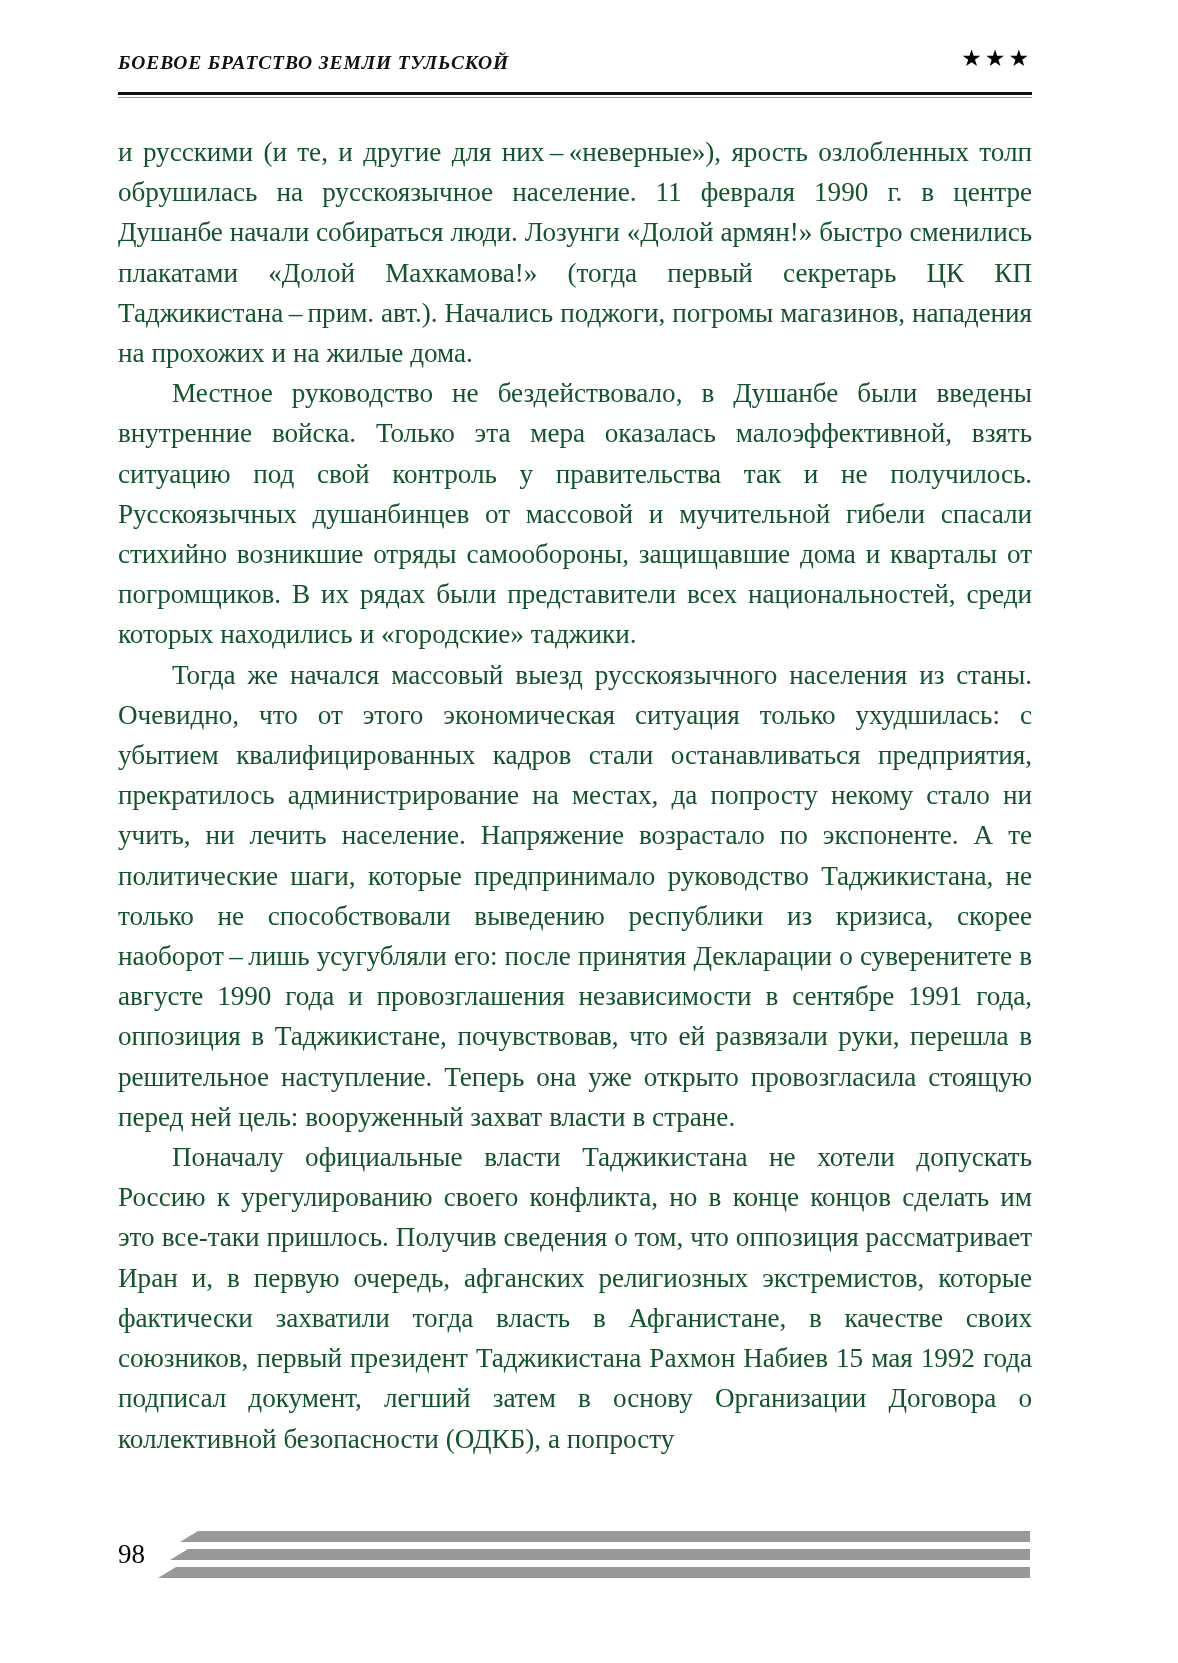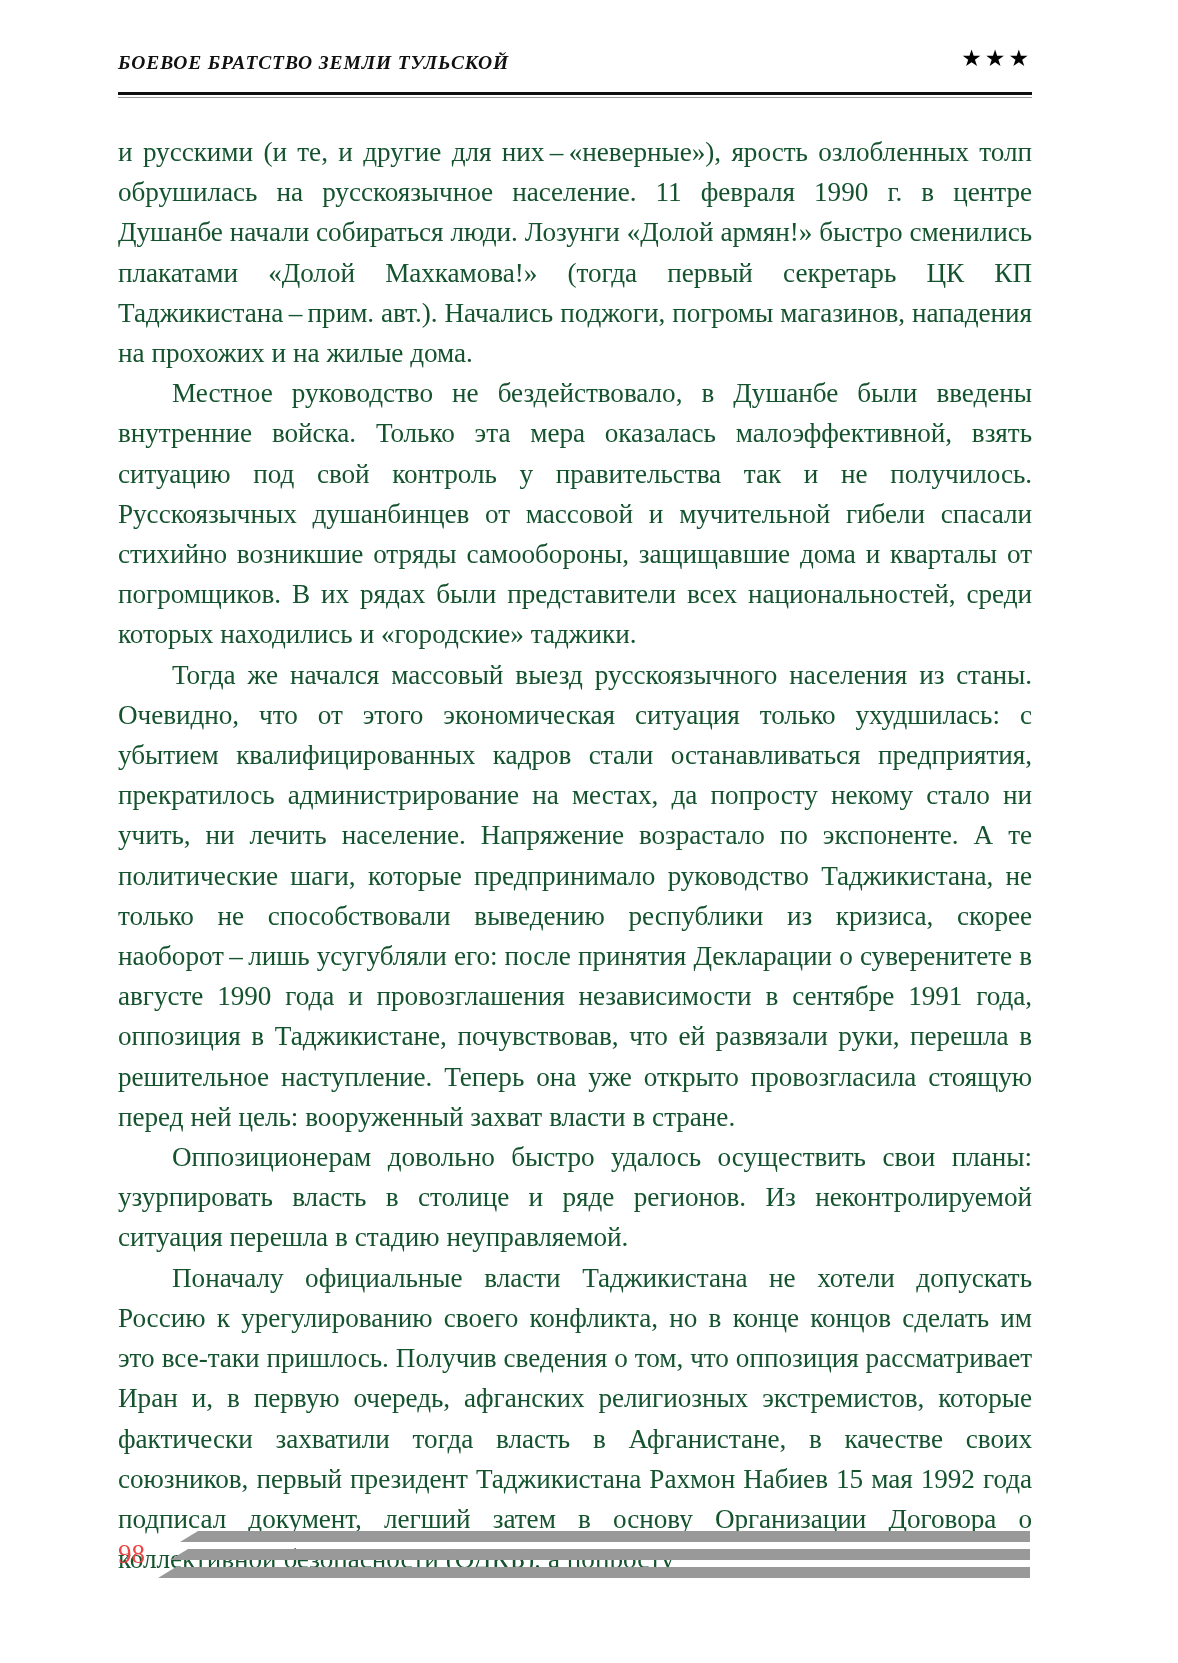--- a/index.html
+++ b/index.html
@@ -92,21 +92,21 @@
     top: 1527px;
     width: 1178px;
     height: 70px;
   }
   .page-number {
     position: absolute;
     left: 118px;
     top: 14px;
     font-size: 27px;
     line-height: 1;
-    color: #ef4444;
+    color: #000000;
   }
   .deco {
     position: absolute;
     left: 170px;
     top: 0;
     width: 860px;
     height: 58px;
   }
   .deco-bar {
     position: absolute;
@@ -142,21 +142,20 @@
 
   <div class="rule-wrap">
     <div class="rule-thick"></div>
     <div class="rule-thin"></div>
   </div>
 
   <div class="body-col">
     <p class="para first">и русскими (и те, и другие для них – «неверные»), ярость озлобленных толп обрушилась на русскоязычное население. 11 февраля 1990 г. в центре Душанбе начали собираться люди. Лозунги «Долой армян!» быстро сменились плакатами «Долой Махкамова!» (тогда первый секретарь ЦК КП Таджикистана – прим. авт.). Начались поджоги, погромы магазинов, нападения на прохожих и на жилые дома.</p>
     <p class="para">Местное руководство не бездействовало, в Душанбе были введены внутренние войска. Только эта мера оказалась малоэффективной, взять ситуацию под свой контроль у правительства так и не получилось. Русскоязычных душанбинцев от массовой и мучительной гибели спасали стихийно возникшие отряды самообороны, защищавшие дома и кварталы от погромщиков. В их рядах были представители всех национальностей, среди которых находились и «городские» таджики.</p>
     <p class="para">Тогда же начался массовый выезд русскоязычного населения из станы. Очевидно, что от этого экономическая ситуация только ухудшилась: с убытием квалифицированных кадров стали останавливаться предприятия, прекратилось администрирование на местах, да попросту некому стало ни учить, ни лечить население. Напряжение возрастало по экспоненте. А те политические шаги, которые предпринимало руководство Таджикистана, не только не способствовали выведению республики из кризиса, скорее наоборот – лишь усугубляли его: после принятия Декларации о суверенитете в августе 1990 года и провозглашения независимости в сентябре 1991 года, оппозиция в Таджикистане, почувствовав, что ей развязали руки, перешла в решительное наступление. Теперь она уже открыто провозгласила стоящую перед ней цель: вооруженный захват власти в стране.</p>
-    <p class="para">Оппозиционерам довольно быстро удалось осуществить свои планы: узурпировать власть в столице и ряде регионов. Из неконтролируемой ситуация перешла в стадию неуправляемой.</p>
     <p class="para">Поначалу официальные власти Таджикистана не хотели допускать Россию к урегулированию своего конфликта, но в конце концов сделать им это все-таки пришлось. Получив сведения о том, что оппозиция рассматривает Иран и, в первую очередь, афганских религиозных экстремистов, которые фактически захватили тогда власть в Афганистане, в качестве своих союзников, первый президент Таджикистана Рахмон Набиев 15 мая 1992 года подписал документ, легший затем в основу Организации Договора о коллективной безопасности (ОДКБ), а попросту</p>
   </div>
 
   <div class="footer">
     <div class="page-number">98</div>
     <div class="deco">
       <div class="deco-bar b1"></div>
       <div class="deco-bar b2"></div>
       <div class="deco-bar b3"></div>
     </div>

